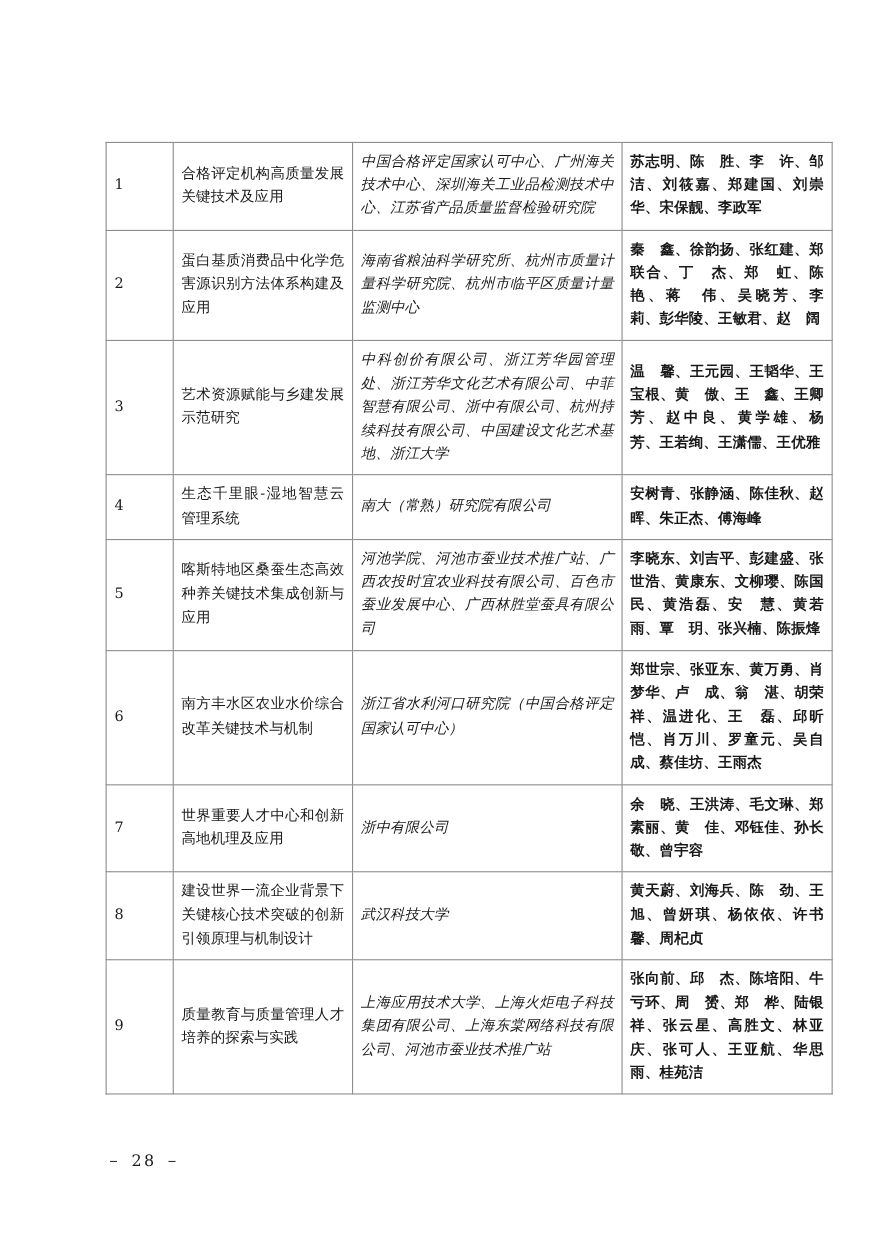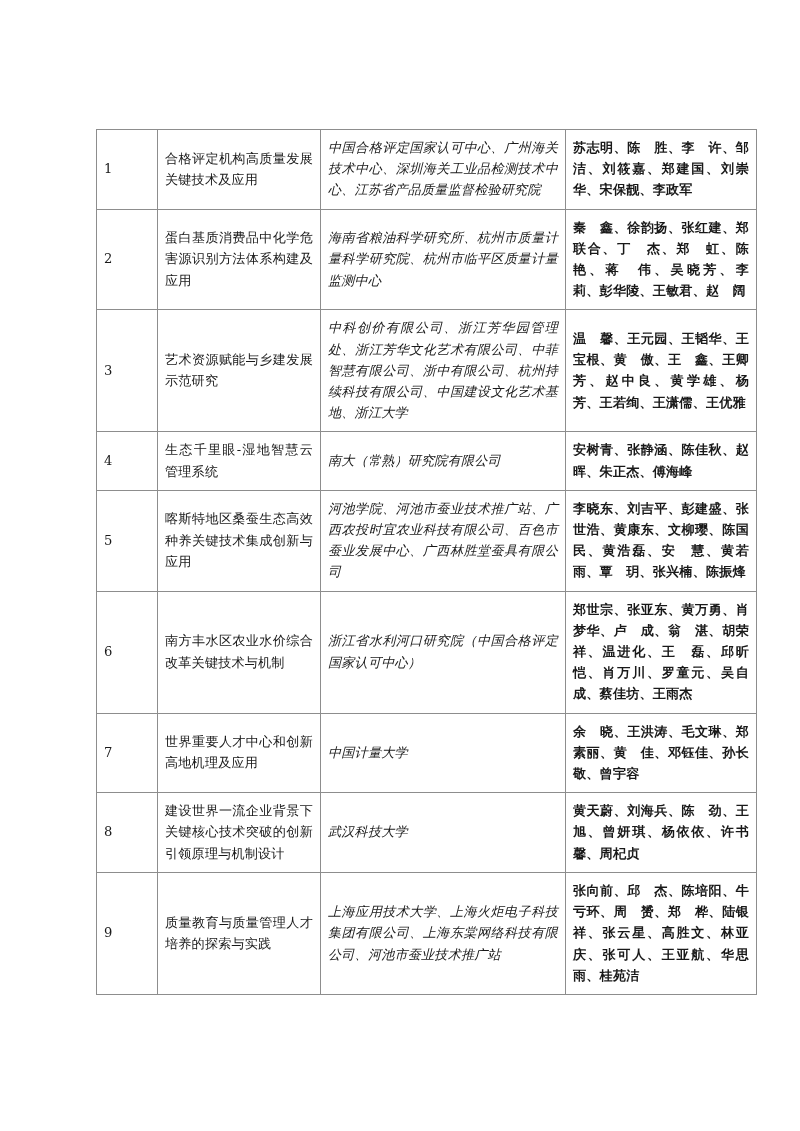--- a/index.html
+++ b/index.html
@@ -189,21 +189,21 @@
         </tr>
 
         <tr>
           <td class="col-index">
               <span class="cell-text">7</span>
             </td>
           <td class="col-title">
               <span class="cell-text">世界重要人才中心和创新高地机理及应用</span>
             </td>
           <td class="col-org">
-              <span class="cell-text">中国计量大学</span>
+              <span class="cell-text">浙中有限公司</span>
             </td>
           <td class="col-people">
               <span class="cell-text">余　晓、王洪涛、毛文琳、郑素丽、黄　佳、邓钰佳、孙长敬、曾宇容</span>
             </td>
         </tr>
 
         <tr>
           <td class="col-index">
               <span class="cell-text">8</span>
             </td>
@@ -230,14 +230,17 @@
             </td>
           <td class="col-people">
               <span class="cell-text">张向前、邱　杰、陈培阳、牛亏环、周　赟、郑　桦、陆银祥、张云星、高胜文、林亚庆、张可人、王亚航、华思雨、桂苑洁</span>
             </td>
         </tr>
 
       </tbody>
     </table>
   </div>
 
+  <div class="footer">
+    <span class="pg">－ 28 －</span>
+  </div>
 
 </div>
 
 </body></html>

